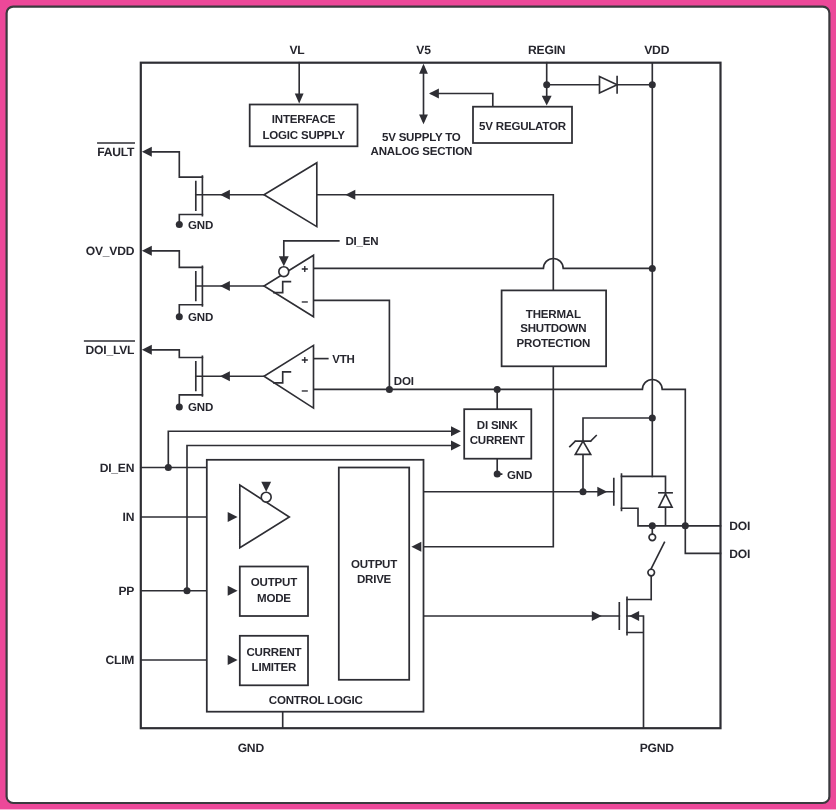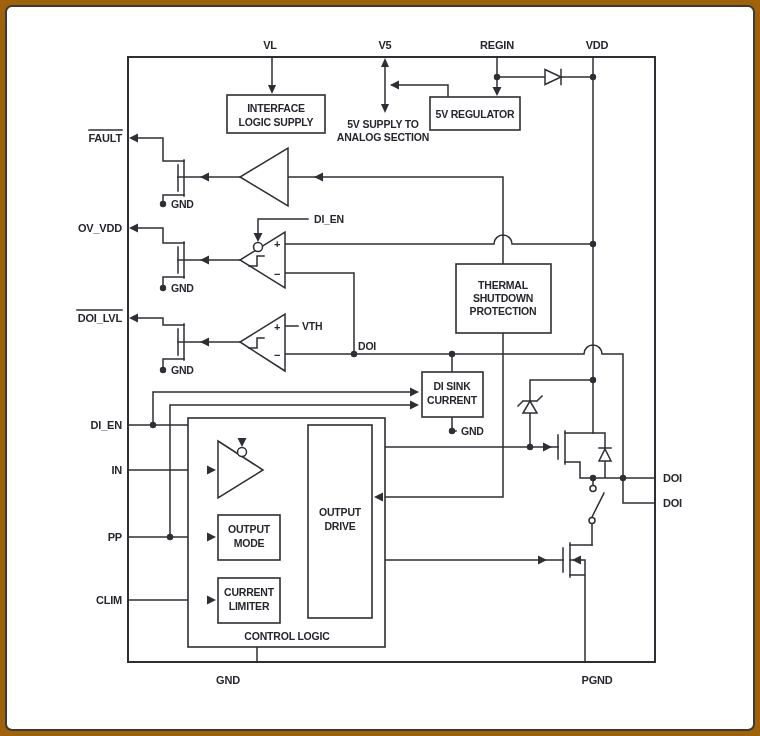--- a/index.html
+++ b/index.html
@@ -1,16 +1,16 @@
 <!DOCTYPE html>
 <html><head>
 <meta charset="utf-8">
 <style>
   html,body{margin:0;padding:0;background:#ffffff;}
-  .page{width:760px;height:736px;position:relative;background:#a16207;text-decoration:underline;}
+  .page{width:760px;height:736px;position:relative;background:#ec4899;text-decoration:underline;}
   svg{display:block;}
   .wire{stroke:#2e2e34;stroke-width:1.5;fill:none;stroke-linecap:square;}
   .box{fill:#ffffff;stroke:#2e2e34;stroke-width:1.6;}
   .dev{fill:#ffffff;stroke:#2e2e34;stroke-width:1.5;}
   .arrow{fill:#2e2e34;stroke:none;}
   .dot{fill:#2e2e34;stroke:none;}
   text{font-family:"Liberation Sans","DejaVu Sans",sans-serif;font-weight:bold;
        fill:#26262e;letter-spacing:-0.2px;}
   .t11{font-size:11px;}
   .t10{font-size:10.5px;}

